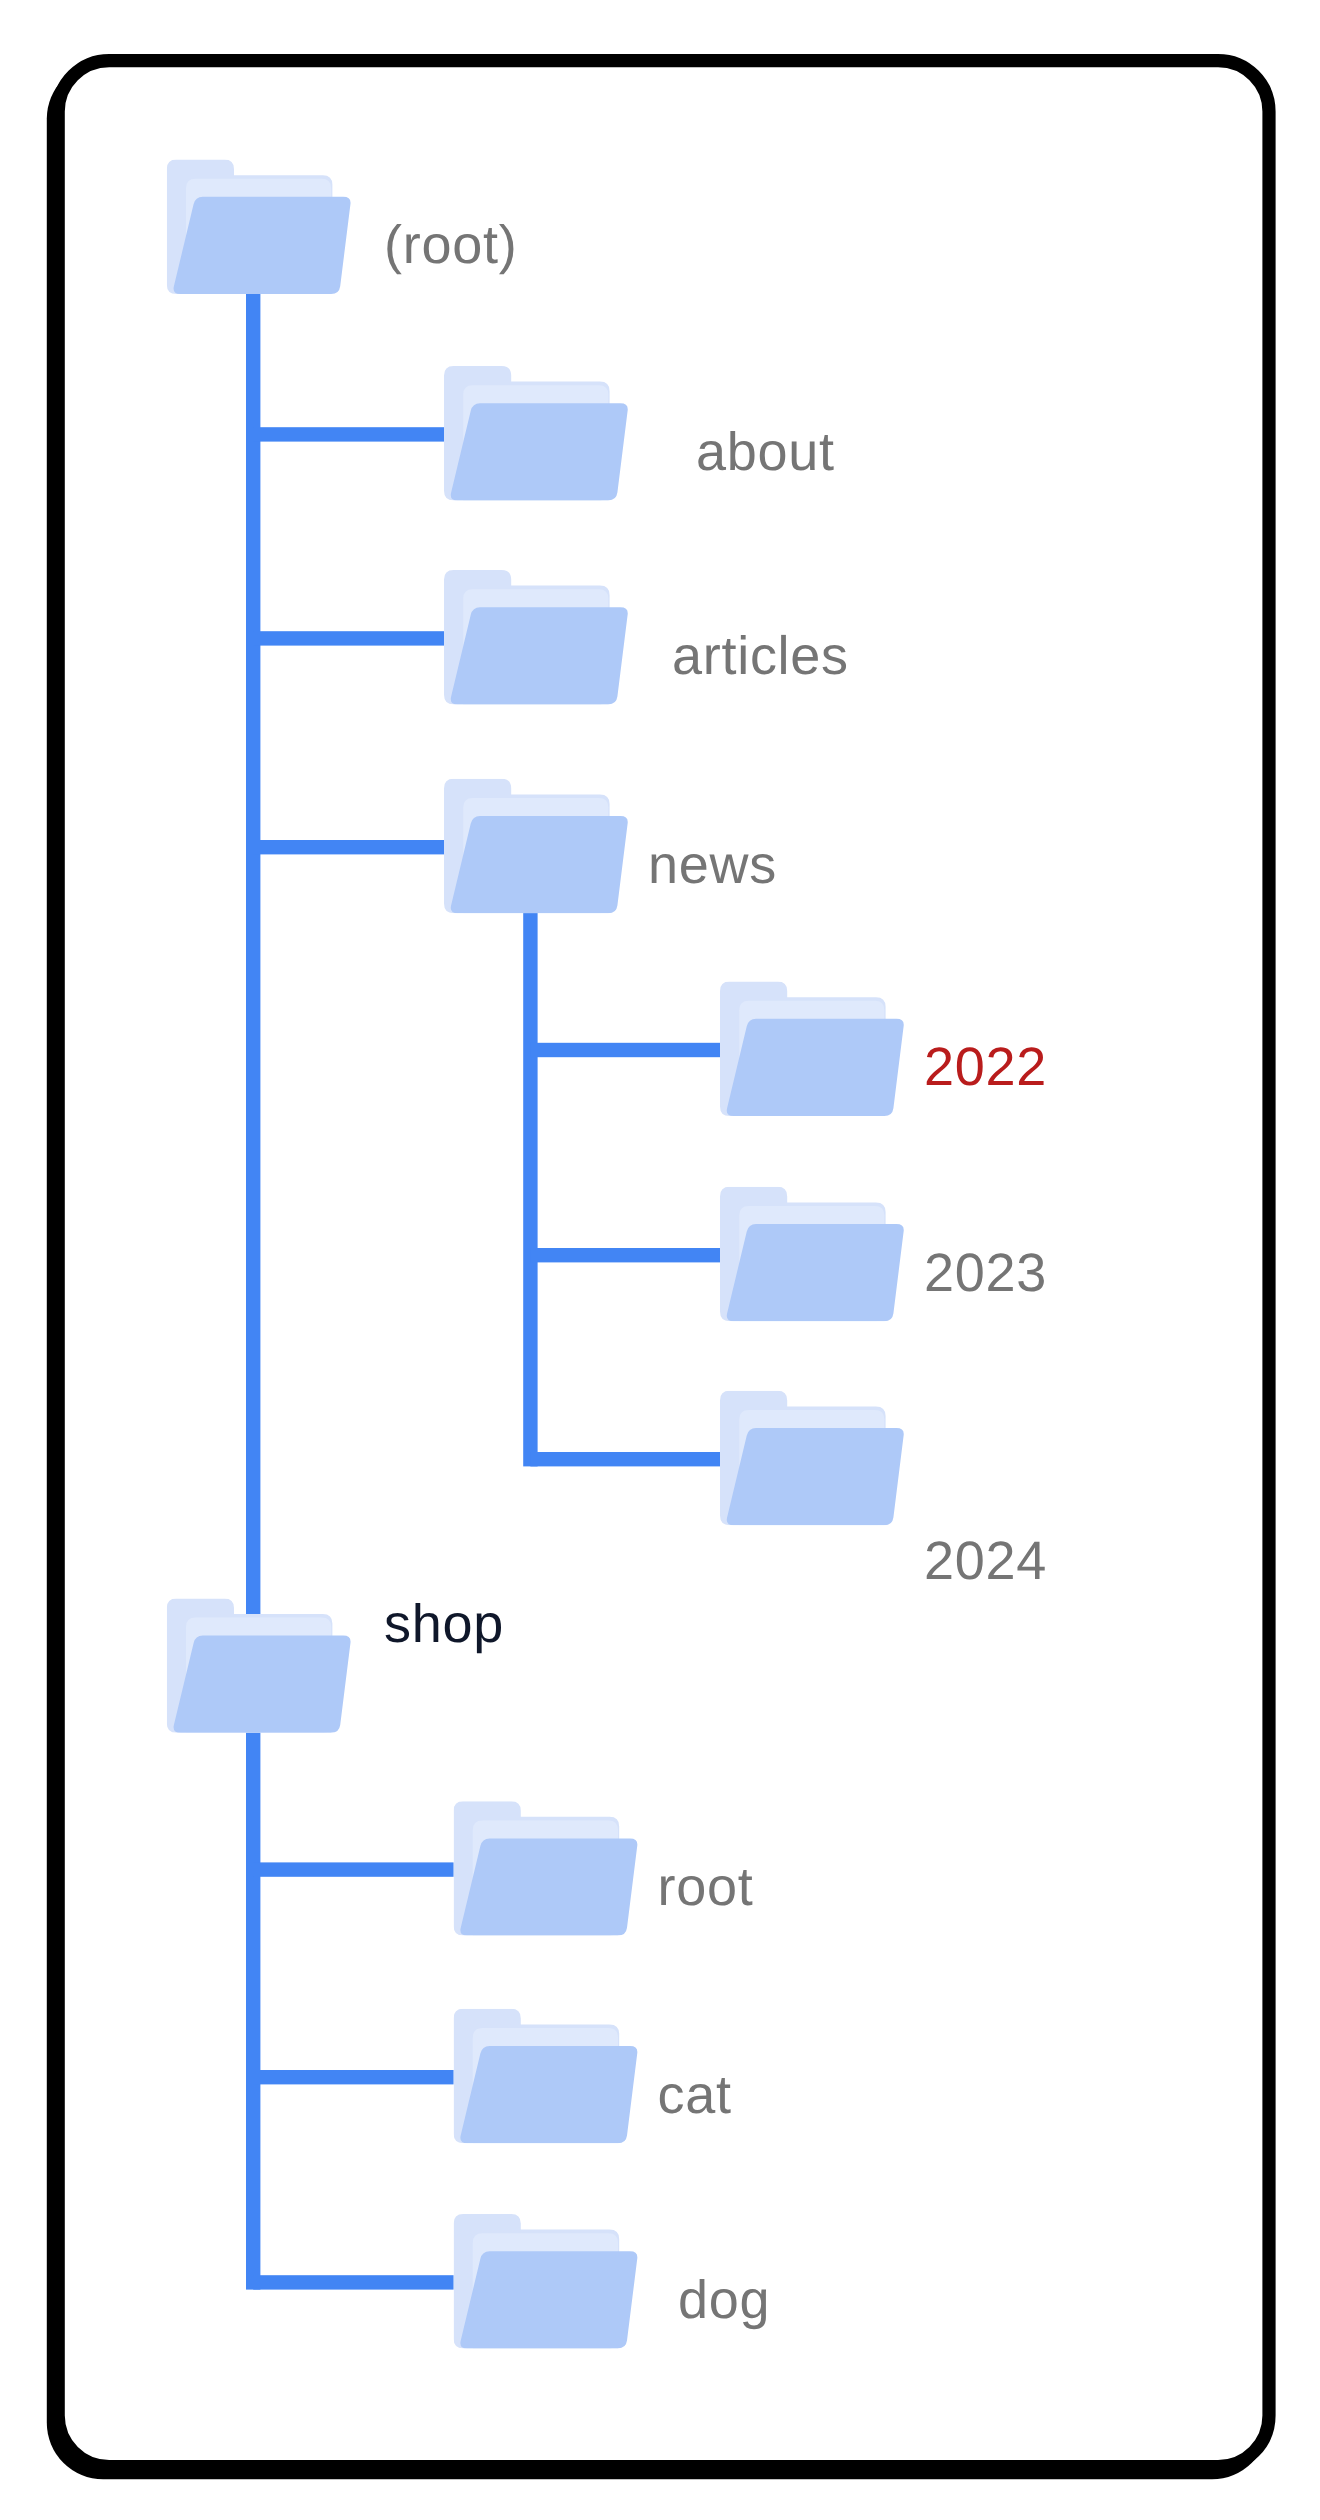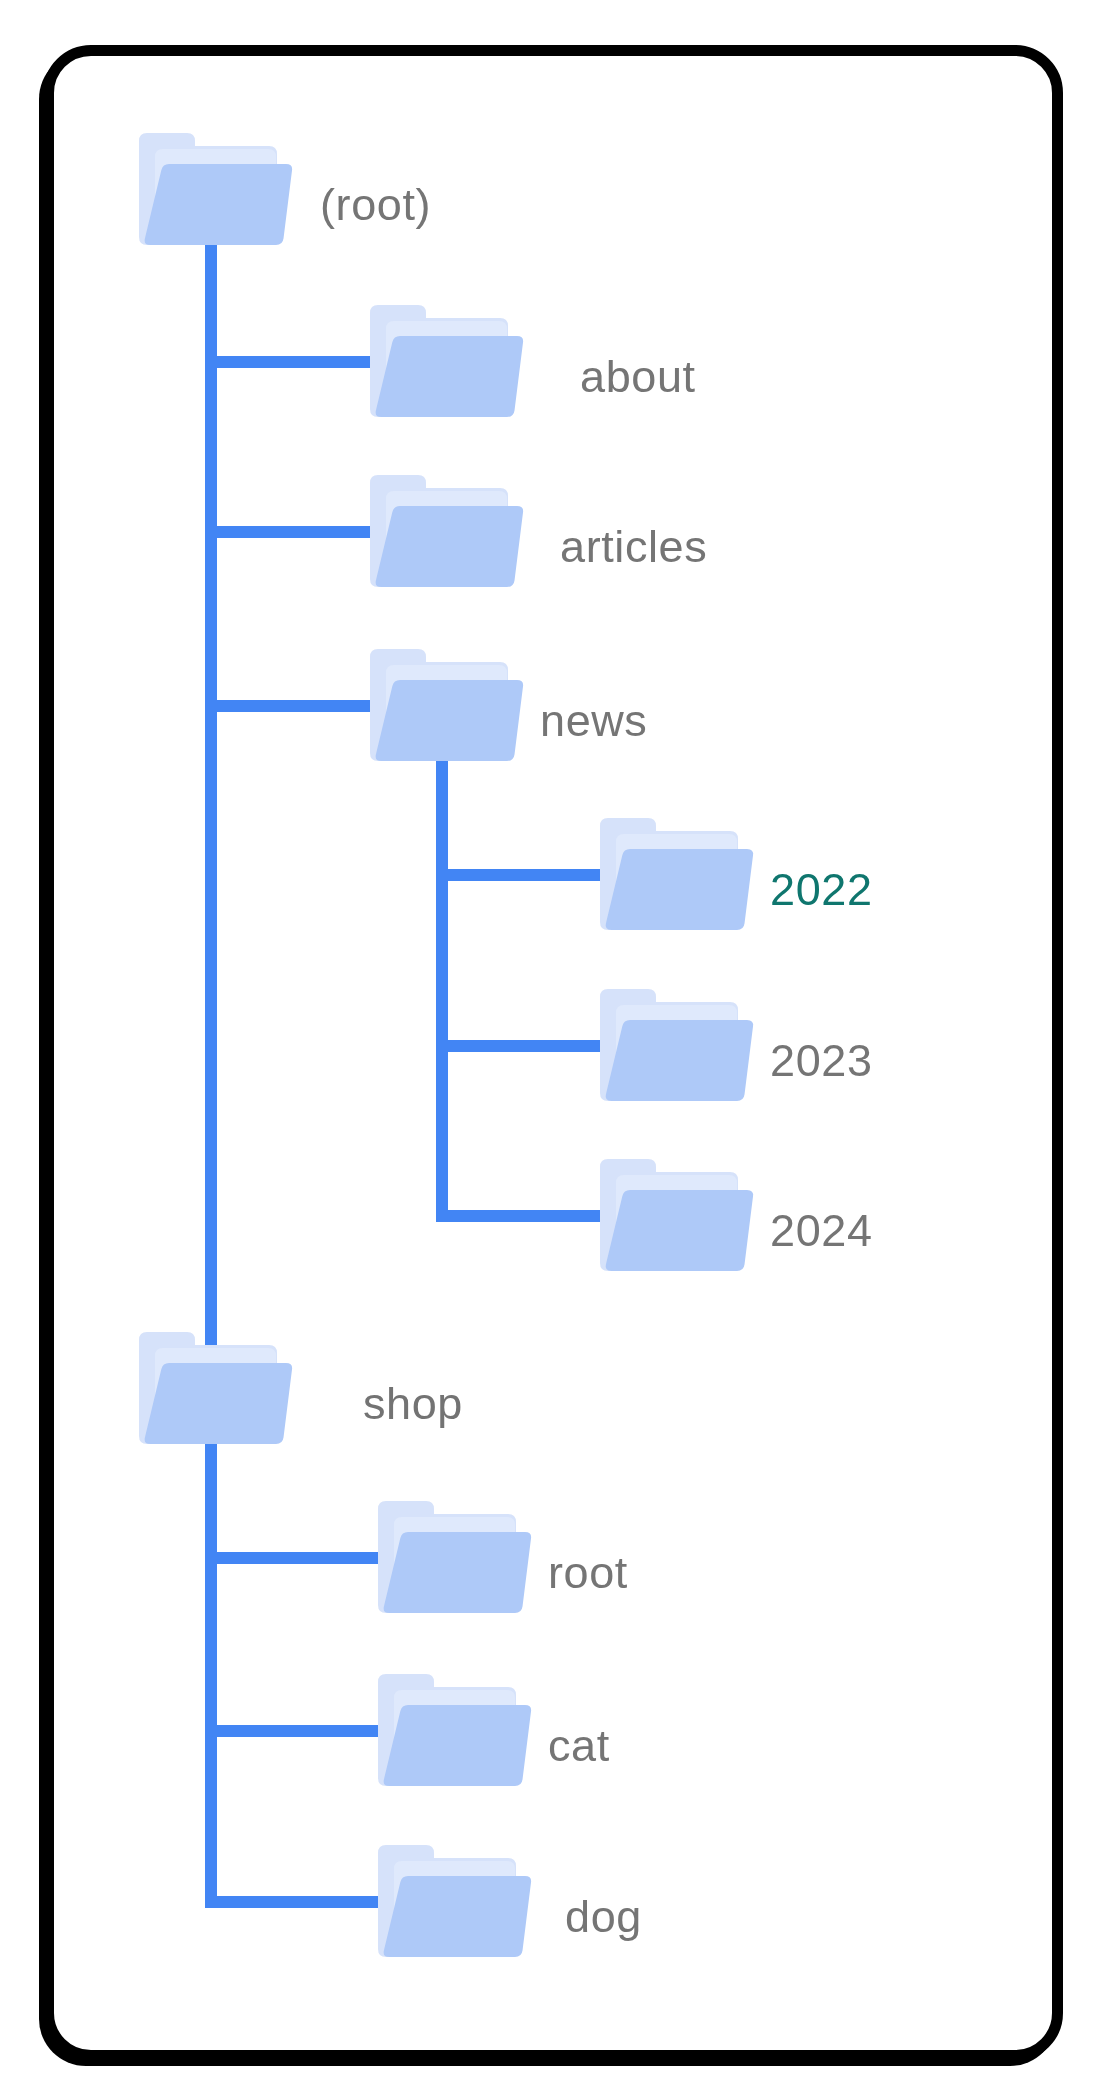--- a/index.html
+++ b/index.html
@@ -57,39 +57,39 @@
      <path fill="#d6e2fa" d="M8 0 H48 Q56 0 56 8 V13 H130 Q138 13 138 21 V104 Q138 112 130 112 H8 Q0 112 0 104 V8 Q0 0 8 0 Z"></path>
      <path fill="#dfe9fc" d="M24 16 H129 Q137 16 137 24 V112 H16 V24 Q16 16 24 16 Z"></path>
      <path fill="#aec9f8" d="M30 31 L147 31 Q154 31 153 37.5 L144.5 105.5 Q143.6 112 137 112 L11.5 112 Q4.4 112 5.9 105.6 L22.3 37.3 Q23.8 31 30 31 Z"></path>
    </svg></div>
     <div class="node-label" style="left: 540px; top: 720px; color: rgb(117, 117, 117);">news</div>
     <div class="node-icon" style="left: 600px; top: 818px;"><svg viewBox="0 0 155 112" width="155" height="112" xmlns="http://www.w3.org/2000/svg">
      <path fill="#d6e2fa" d="M8 0 H48 Q56 0 56 8 V13 H130 Q138 13 138 21 V104 Q138 112 130 112 H8 Q0 112 0 104 V8 Q0 0 8 0 Z"></path>
      <path fill="#dfe9fc" d="M24 16 H129 Q137 16 137 24 V112 H16 V24 Q16 16 24 16 Z"></path>
      <path fill="#aec9f8" d="M30 31 L147 31 Q154 31 153 37.5 L144.5 105.5 Q143.6 112 137 112 L11.5 112 Q4.4 112 5.9 105.6 L22.3 37.3 Q23.8 31 30 31 Z"></path>
    </svg></div>
-    <div class="node-label" style="left: 770px; top: 889px; color: #0f766e;">2022</div>
+    <div class="node-label" style="left: 770px; top: 889px; color: #b91c1c;">2022</div>
     <div class="node-icon" style="left: 600px; top: 989px;"><svg viewBox="0 0 155 112" width="155" height="112" xmlns="http://www.w3.org/2000/svg">
      <path fill="#d6e2fa" d="M8 0 H48 Q56 0 56 8 V13 H130 Q138 13 138 21 V104 Q138 112 130 112 H8 Q0 112 0 104 V8 Q0 0 8 0 Z"></path>
      <path fill="#dfe9fc" d="M24 16 H129 Q137 16 137 24 V112 H16 V24 Q16 16 24 16 Z"></path>
      <path fill="#aec9f8" d="M30 31 L147 31 Q154 31 153 37.5 L144.5 105.5 Q143.6 112 137 112 L11.5 112 Q4.4 112 5.9 105.6 L22.3 37.3 Q23.8 31 30 31 Z"></path>
    </svg></div>
     <div class="node-label" style="left: 770px; top: 1060px; color: rgb(117, 117, 117);">2023</div>
     <div class="node-icon" style="left: 600px; top: 1159px;"><svg viewBox="0 0 155 112" width="155" height="112" xmlns="http://www.w3.org/2000/svg">
      <path fill="#d6e2fa" d="M8 0 H48 Q56 0 56 8 V13 H130 Q138 13 138 21 V104 Q138 112 130 112 H8 Q0 112 0 104 V8 Q0 0 8 0 Z"></path>
      <path fill="#dfe9fc" d="M24 16 H129 Q137 16 137 24 V112 H16 V24 Q16 16 24 16 Z"></path>
      <path fill="#aec9f8" d="M30 31 L147 31 Q154 31 153 37.5 L144.5 105.5 Q143.6 112 137 112 L11.5 112 Q4.4 112 5.9 105.6 L22.3 37.3 Q23.8 31 30 31 Z"></path>
    </svg></div>
-    <div class="node-label" style="left: 770px; top: 1230px; color: rgb(117, 117, 117);">2024</div>
+    <div class="node-label" style="left: 770px; top: 1300px; color: rgb(117, 117, 117);">2024</div>
     <div class="node-icon" style="left: 139px; top: 1332px;"><svg viewBox="0 0 155 112" width="155" height="112" xmlns="http://www.w3.org/2000/svg">
      <path fill="#d6e2fa" d="M8 0 H48 Q56 0 56 8 V13 H130 Q138 13 138 21 V104 Q138 112 130 112 H8 Q0 112 0 104 V8 Q0 0 8 0 Z"></path>
      <path fill="#dfe9fc" d="M24 16 H129 Q137 16 137 24 V112 H16 V24 Q16 16 24 16 Z"></path>
      <path fill="#aec9f8" d="M30 31 L147 31 Q154 31 153 37.5 L144.5 105.5 Q143.6 112 137 112 L11.5 112 Q4.4 112 5.9 105.6 L22.3 37.3 Q23.8 31 30 31 Z"></path>
    </svg></div>
-    <div class="node-label" style="left: 320px; top: 1403px; color: #737373; margin-left: 43px;">shop</div>
+    <div class="node-label" style="left: 320px; top: 1353px; color: #0f172a;">shop</div>
     <div class="node-icon" style="left: 378px; top: 1501px;"><svg viewBox="0 0 155 112" width="155" height="112" xmlns="http://www.w3.org/2000/svg">
      <path fill="#d6e2fa" d="M8 0 H48 Q56 0 56 8 V13 H130 Q138 13 138 21 V104 Q138 112 130 112 H8 Q0 112 0 104 V8 Q0 0 8 0 Z"></path>
      <path fill="#dfe9fc" d="M24 16 H129 Q137 16 137 24 V112 H16 V24 Q16 16 24 16 Z"></path>
      <path fill="#aec9f8" d="M30 31 L147 31 Q154 31 153 37.5 L144.5 105.5 Q143.6 112 137 112 L11.5 112 Q4.4 112 5.9 105.6 L22.3 37.3 Q23.8 31 30 31 Z"></path>
    </svg></div>
     <div class="node-label" style="left: 548px; top: 1572px; color: rgb(117, 117, 117);">root</div>
     <div class="node-icon" style="left: 378px; top: 1674px;"><svg viewBox="0 0 155 112" width="155" height="112" xmlns="http://www.w3.org/2000/svg">
      <path fill="#d6e2fa" d="M8 0 H48 Q56 0 56 8 V13 H130 Q138 13 138 21 V104 Q138 112 130 112 H8 Q0 112 0 104 V8 Q0 0 8 0 Z"></path>
      <path fill="#dfe9fc" d="M24 16 H129 Q137 16 137 24 V112 H16 V24 Q16 16 24 16 Z"></path>
      <path fill="#aec9f8" d="M30 31 L147 31 Q154 31 153 37.5 L144.5 105.5 Q143.6 112 137 112 L11.5 112 Q4.4 112 5.9 105.6 L22.3 37.3 Q23.8 31 30 31 Z"></path>

